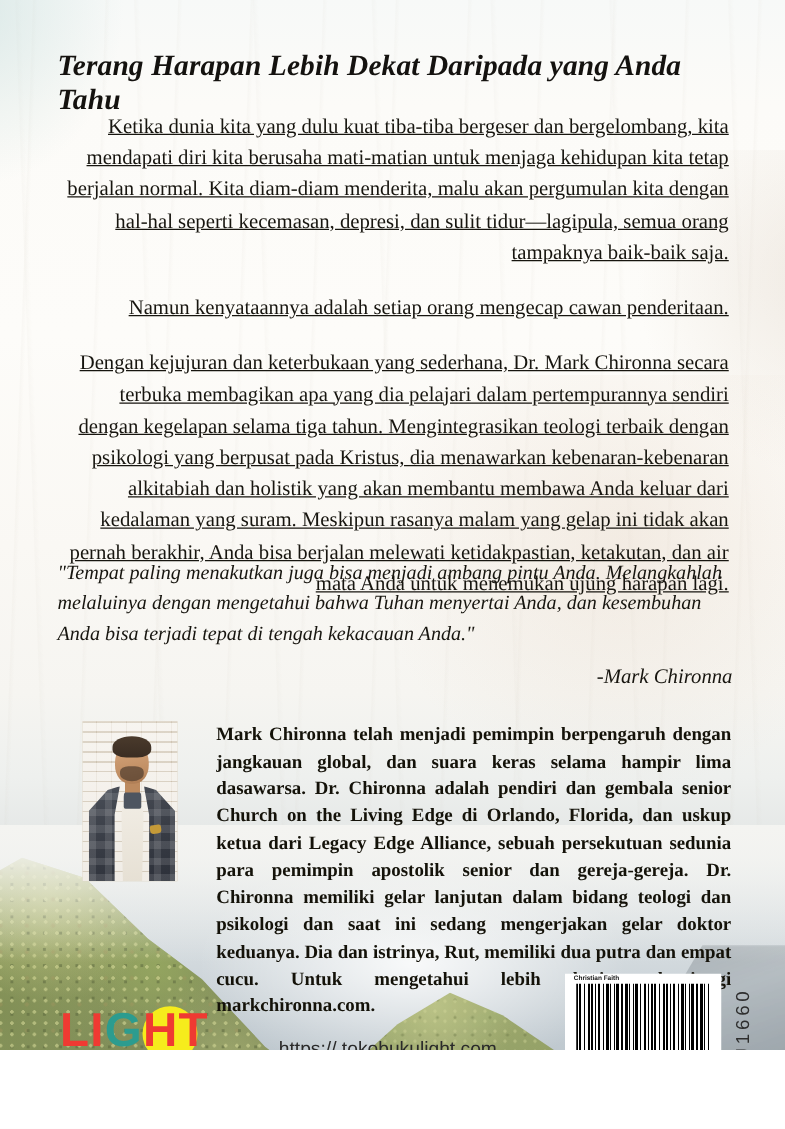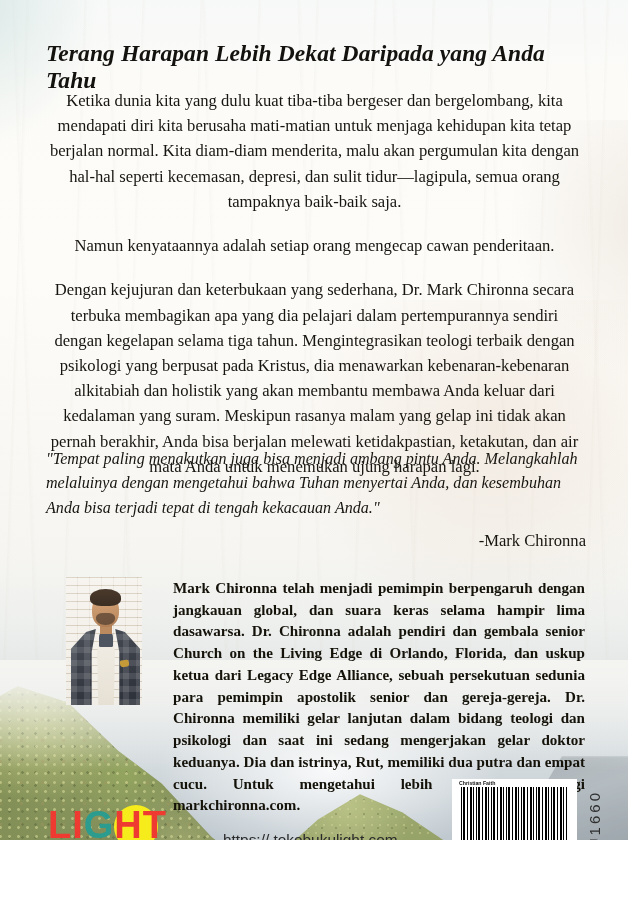--- a/index.html
+++ b/index.html
@@ -195,39 +195,41 @@
     left: 46px;
     top: 88px;
     width: 537px;
     font-family: "Liberation Serif", serif;
     font-size: 16.6px;
     line-height: 1.52;
     color: #17150f;
   }
   .body-col p {
     margin: 0 0 19px 0;
-    text-align: center;
+    text-align: right;
+    text-decoration: underline;
   }
 
   .pull-quote {
     position: absolute;
     left: 46px;
     top: 447px;
     width: 545px;
     font-family: "Liberation Serif", serif;
     font-style: italic;
     font-size: 16.1px;
     line-height: 1.52;
     color: #17150f;
   }
   .quote-attrib {
     position: absolute;
     right: 42px;
     top: 531px;
     font-family: "Liberation Serif", serif;
+    font-style: italic;
     font-size: 16.6px;
     color: #17150f;
   }
 
   
   .author-photo {
     position: absolute;
     left: 66px;
     top: 577px;
     width: 76px;

